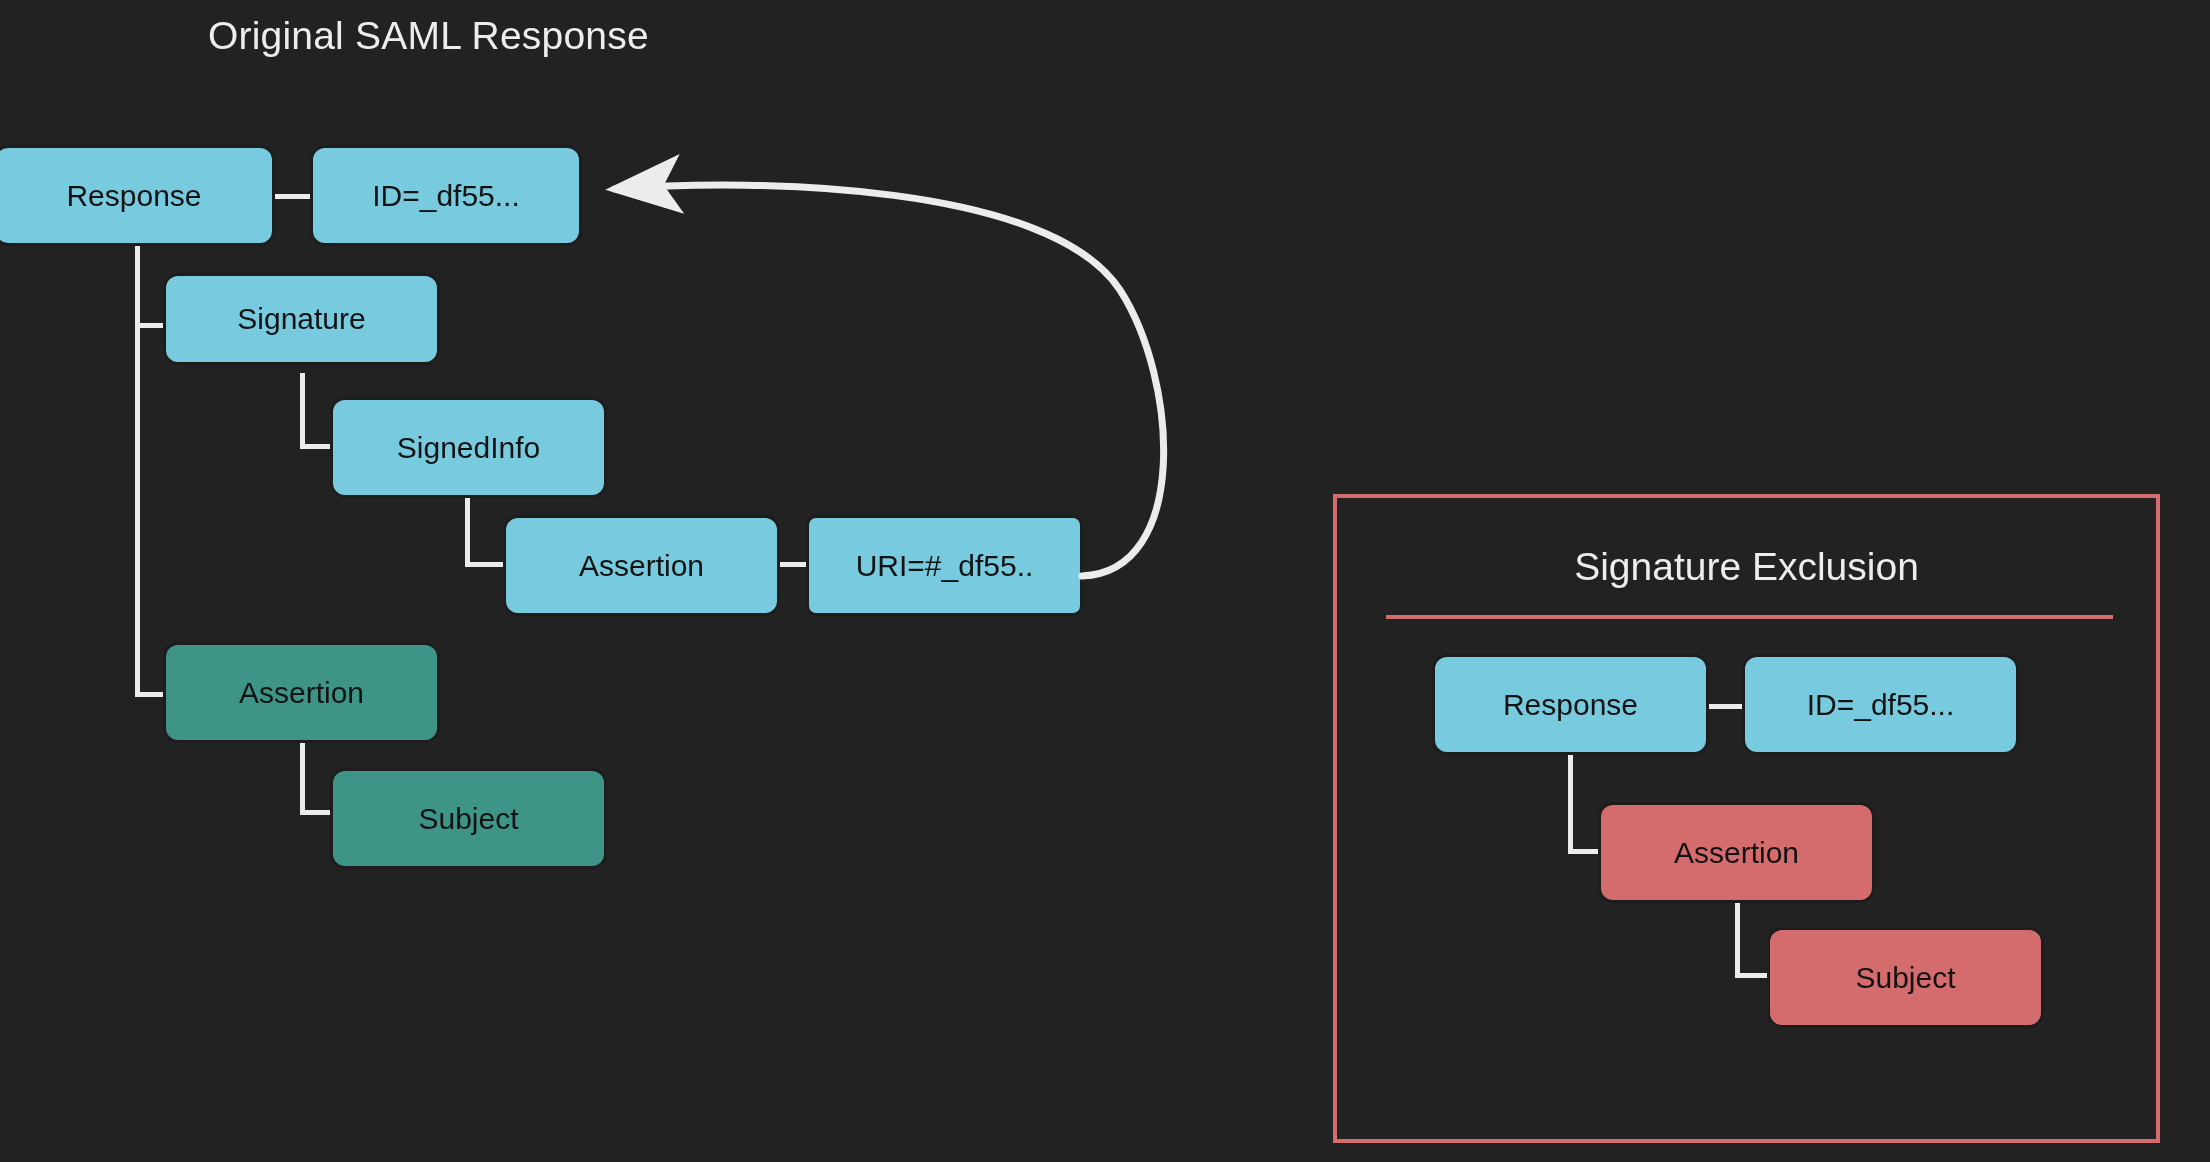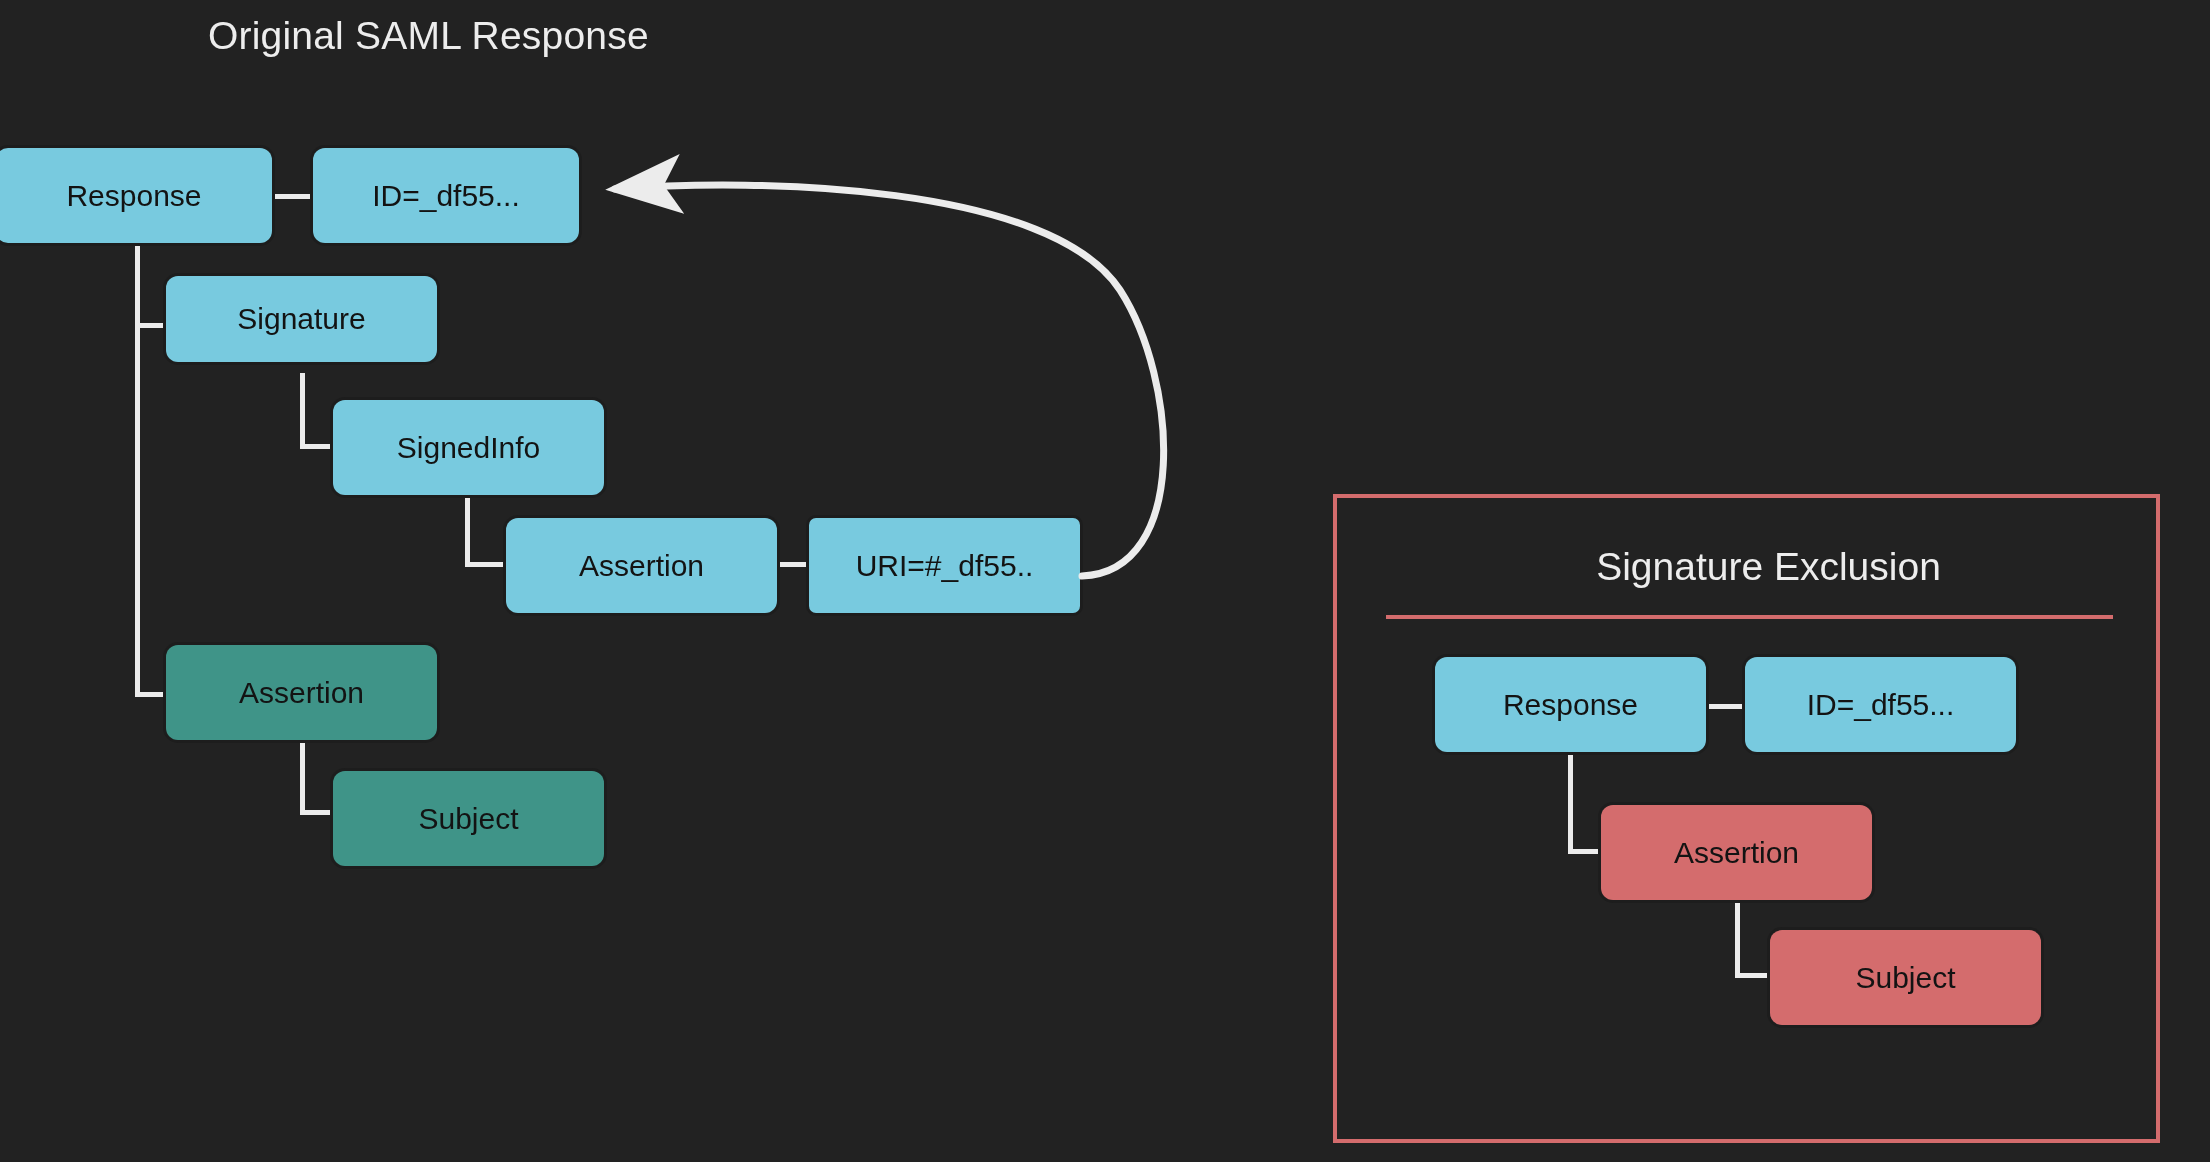--- a/index.html
+++ b/index.html
@@ -50,21 +50,20 @@
     border:4px solid #D46C6D;
     background:#222222;
     box-sizing:border-box;
   }
   .panel-title{
     position:absolute;
     color:#EDEDED;
     font-size:39px;
     white-space:nowrap;
     text-align:center;
-    padding-left:22px;
   }
   .panel-divider{
     position:absolute;
     height:4px;
     background:#D46C6D;
   }
 
   
   #arrow-layer{position:absolute;left:0;top:0;width:2210px;height:1162px;pointer-events:none;}
 </style>

